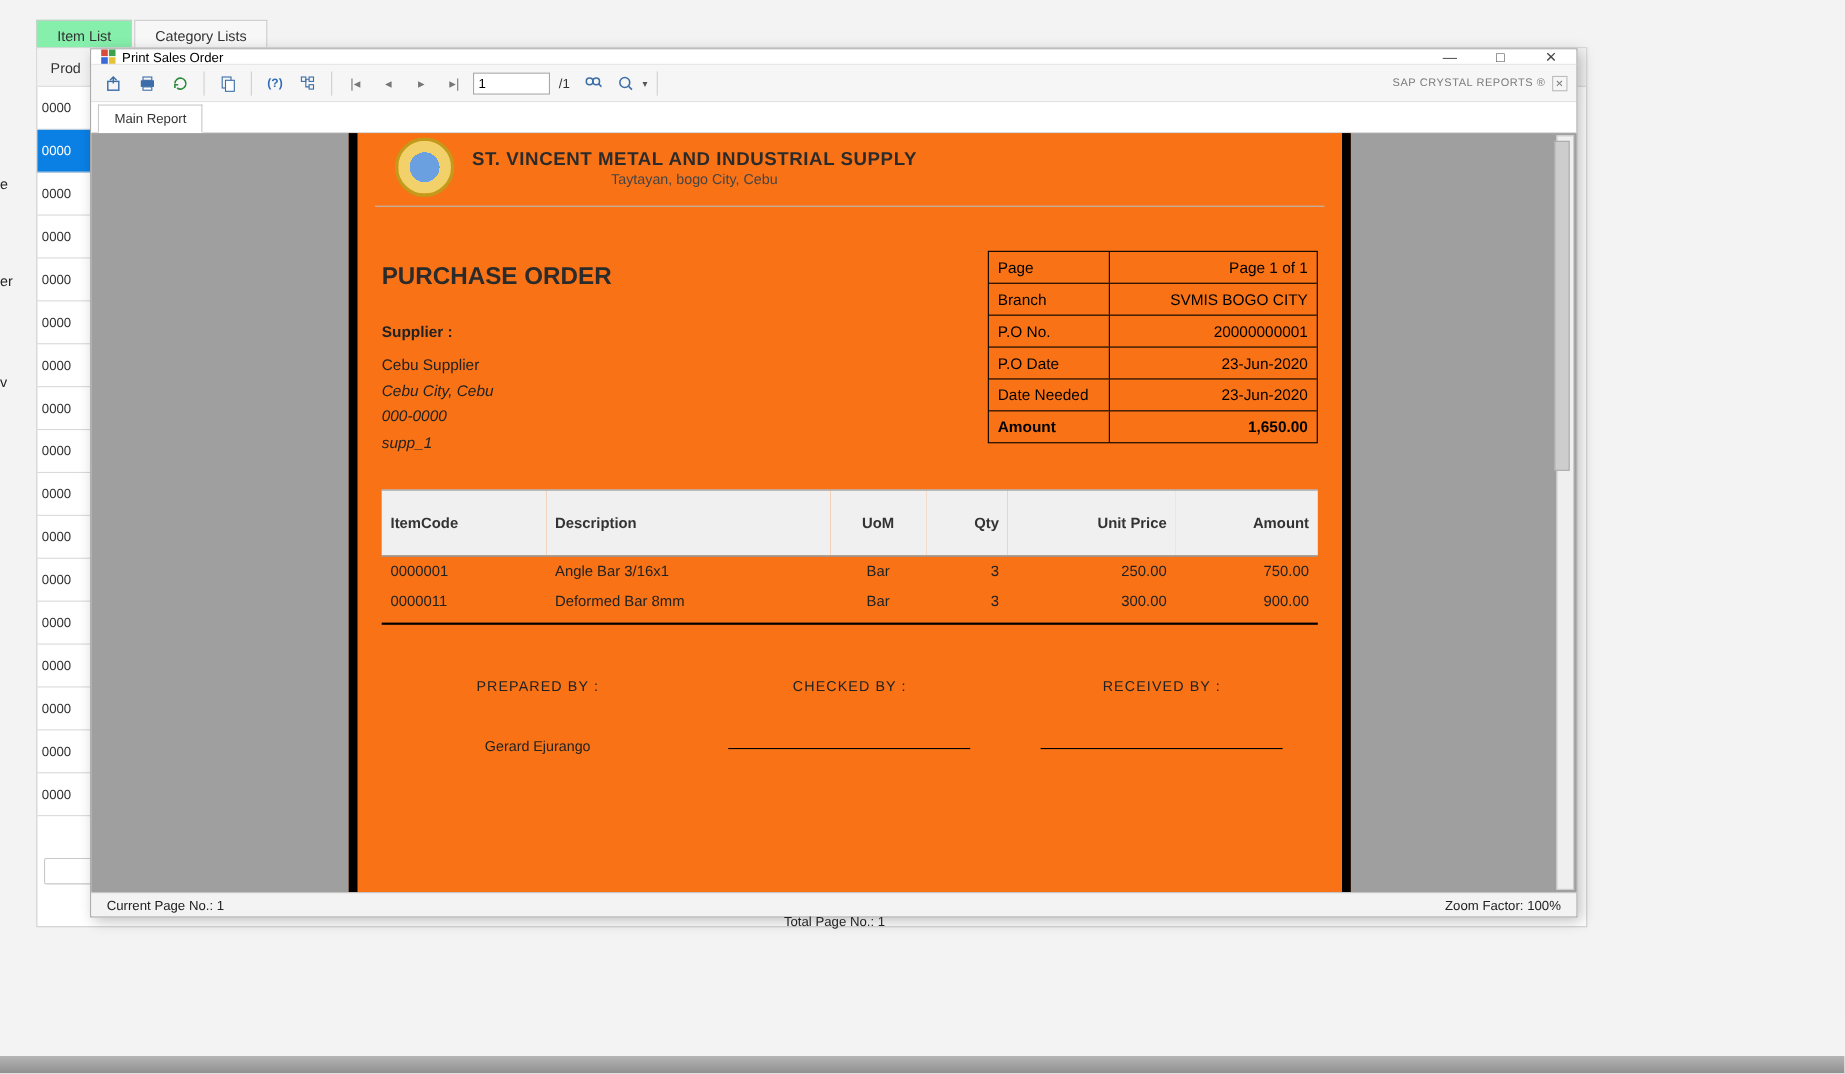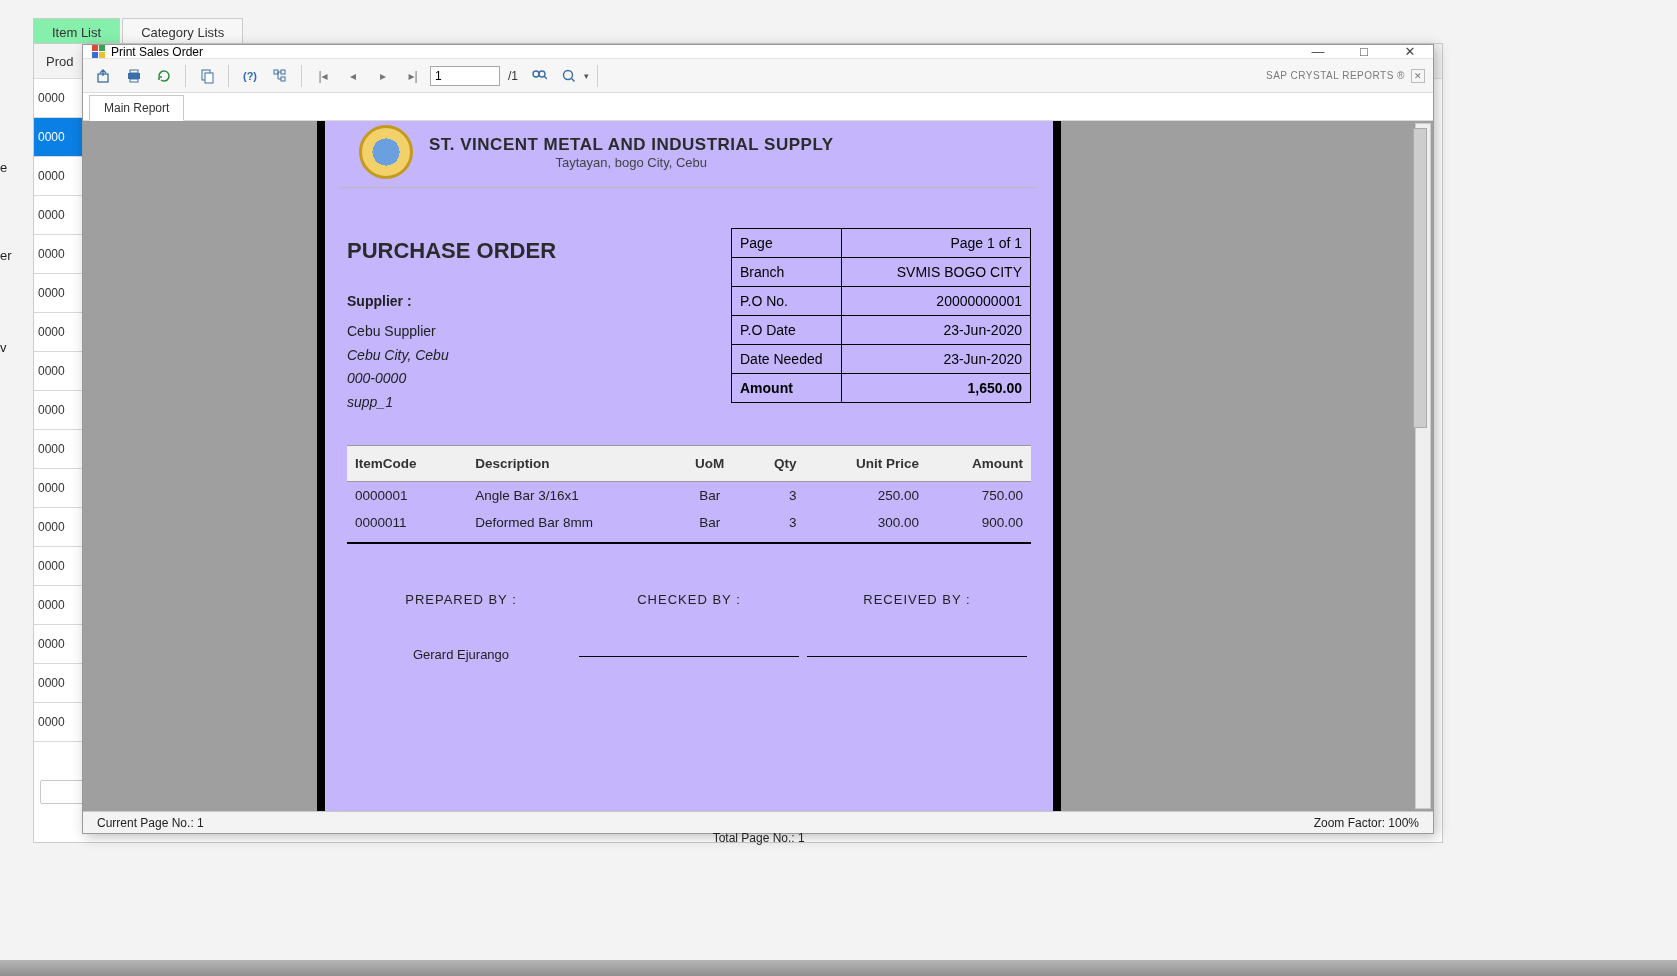--- a/index.html
+++ b/index.html
@@ -34,40 +34,40 @@
   .tb-close{width:14px;height:14px;border:1px solid #bbb;display:flex;align-items:center;justify-content:center;font-size:9px;color:#777;}
   
   .subtabs{height:28px;background:#fff;border-bottom:1px solid #dcdcdc;display:flex;align-items:flex-end;padding-left:6px;}
   .subtab{padding:5px 14px;border:1px solid #c9c9c9;border-bottom:1px solid #fff;background:#fff;font-size:12px;color:#333;position:relative;top:1px;}
   
   .viewer{flex:1;background:#9f9f9f;display:flex;justify-content:center;overflow:hidden;position:relative;}
   .viewer-scrollbar{position:absolute;right:2px;top:2px;bottom:2px;width:16px;background:#efefef;border:1px solid #ccc;}
   .viewer-thumb{position:absolute;right:3px;top:4px;width:14px;height:300px;background:#cdcdcd;border:1px solid #aaa;}
   
   .page-wrap{width:882px;margin-top:0;}
-  .page{width:744px;background:#c4b5fd;border-left:8px solid #000;border-right:8px solid #000;min-height:700px;padding:0 0 40px 0;position:relative;}
+  .page{width:911px;background:#f97316;border-left:8px solid #000;border-right:8px solid #000;min-height:700px;padding:0 0 40px 0;position:relative;}
   .hdr{display:flex;align-items:center;gap:16px;padding:4px 18px 8px 18px;border-bottom:1px solid #bbb;margin:0 16px;}
   .logo{width:54px;height:54px;border-radius:50%;border:3px solid #c49a1a;background:radial-gradient(circle at 50% 50%,#6aa0e0 0 40%,#f2d06a 40% 100%);position:relative;overflow:hidden;}
   .hdr-text .company{font-size:17px;font-weight:700;color:#2b2b2b;letter-spacing:0.5px;font-family:Arial;}
   .hdr-text .addr{font-size:13px;color:#444;text-align:center;}
   .body{padding:20px 22px 0 22px;}
   .po-title{font-size:22px;font-weight:800;color:#2b2b2b;margin:30px 0 0 0;font-family:Arial;}
   .mid{display:flex;justify-content:space-between;margin-top:30px;}
   .supplier{font-size:14px;color:#222;line-height:1.7;padding-top:26px;}
   .supplier .lab{font-weight:700;}
   .supplier .name{font-weight:400;margin-top:6px;}
   .supplier .it{font-style:italic;}
   .info-box{border:1.5px solid #000;width:300px;font-size:14px;}
   .info-row{display:flex;border-bottom:1.5px solid #000;}
   .info-row:last-child{border-bottom:none;}
   .info-row .k{flex:0 0 110px;padding:6px 8px;border-right:1.5px solid #000;font-weight:400;}
   .info-row .v{flex:1;padding:6px 8px;text-align:right;}
   .info-row.amt .k,.info-row.amt .v{font-weight:700;}
   .items{width:100%;border-collapse:collapse;margin-top:30px;font-size:13.5px;}
-  .items thead th{background:#f0f0f0;border-top:1px solid #999;border-bottom:1px solid #999;padding:10px 8px;font-weight:700;color:#333;}
+  .items thead th{background:#f0f0f0;border-top:1px solid #999;border-bottom:1px solid #999;padding:22px 8px;font-weight:700;color:#333;}
   .items th.l,.items td.l{text-align:left;}
   .items th.r,.items td.r{text-align:right;}
   .items th.c,.items td.c{text-align:center;}
   .items tbody td{padding:6px 8px;color:#222;}
   .items-end{border-top:2.5px solid #000;height:2px;margin-top:6px;}
   .sigs{display:flex;justify-content:space-around;margin-top:48px;font-size:13px;color:#222;}
   .sig{ text-align:center;width:220px;}
   .sig .lab{letter-spacing:1px;}
   .sig .line{border-bottom:1.5px solid #000;height:36px;margin-top:14px;}
   .sig .name{margin-top:18px;}

